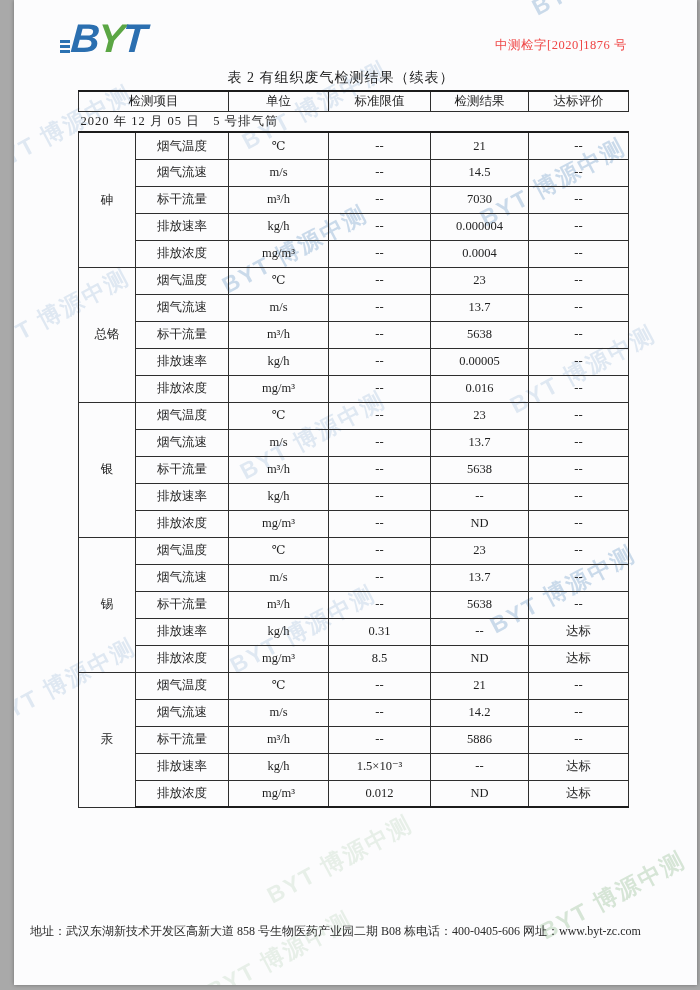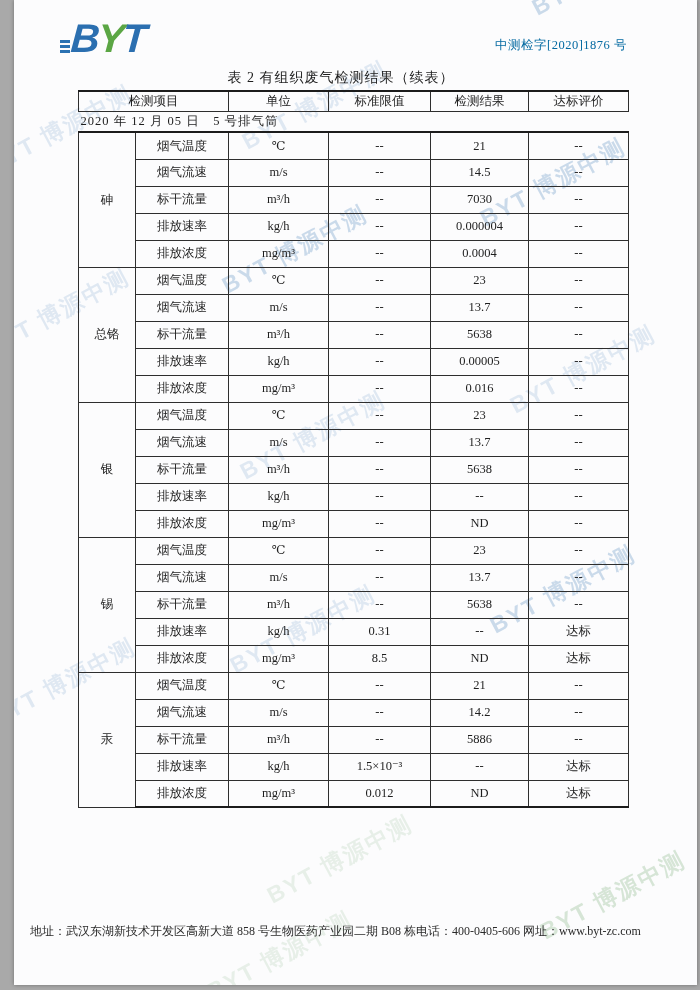--- a/index.html
+++ b/index.html
@@ -43,21 +43,21 @@
   .logo-byt .lb { color:#2b6fb0; }
   .logo-byt .ly { color:#5ba644; }
   .logo-byt .lt { color:#2b6fb0; }
   .logo-cjk {
     font-family:"Liberation Sans","DejaVu Sans",sans-serif;
     font-weight:900; font-size:31px; color:#2068ad;
     letter-spacing:3px; margin-left:10px; margin-top:2px;
   }
   .doc-number {
     position:absolute; top:37px; right:70px;
-    font-size:12.5px; color:#0369a1; letter-spacing:0.5px;
+    font-size:12.5px; color:#ef4444; letter-spacing:0.5px;
   }
   
   .tbl-title {
     position:absolute; left:52px; top:69px; width:550px;
     text-align:center; font-weight:normal; font-size:14px; letter-spacing:1px;
   }
   table.results {
     position:absolute; left:64px; top:90px; width:550px;
     border-collapse:collapse; table-layout:fixed;
     font-size:12.5px; background:transparent;

